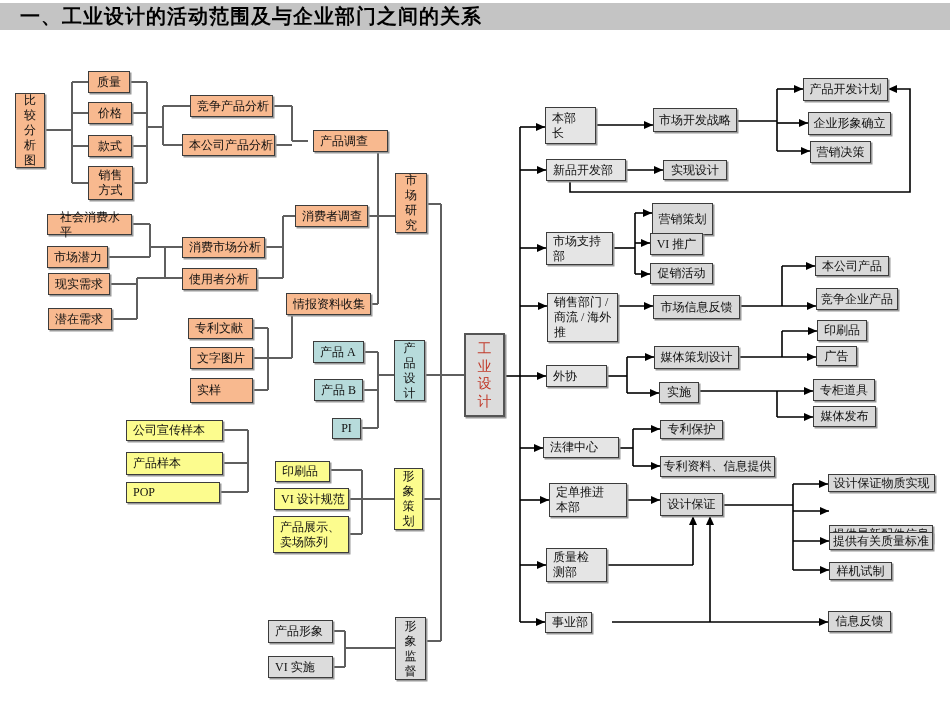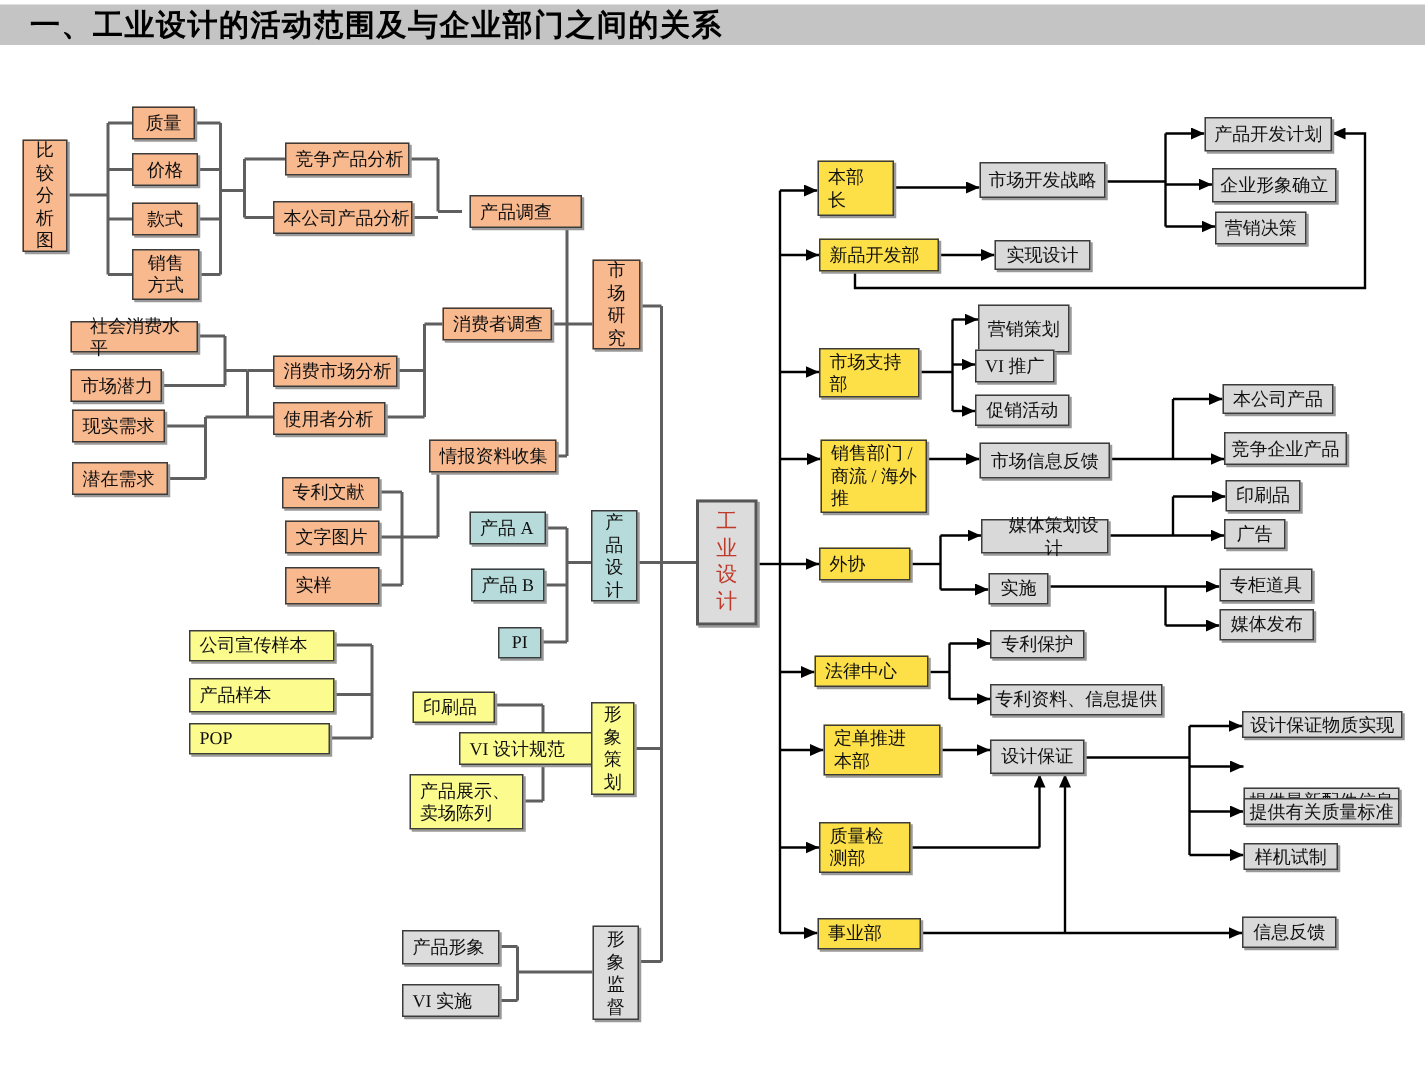--- a/index.html
+++ b/index.html
@@ -16,21 +16,21 @@
   .node{position:absolute;box-sizing:border-box;display:flex;align-items:center;
         justify-content:flex-start;padding-left:6px;border:1px solid #3c3c3c;
         box-shadow:1.5px 1.5px 0 #9a9a9a;font-size:12px;line-height:1.25;color:#101010;
         white-space:pre-line;}
   .node.center,.node.vertical,.node.grayright{justify-content:center;padding-left:0;text-align:center;}
   .salmon{background:#f8b98f;}
   .blue{background:#b7dbdb;}
   .yellow{background:#fcfc8e;}
   .grayleft{background:#dcdcdc;}
   .grayright{background:#d9d9d9;}
-  .white{background:#fde047;}
+  .white{background:#e5e5e5;}
   .centerbox{background:#dcdcdc;color:#c03a2b;border:2px solid #555;font-size:14px;}
 </style>
 </head>
 <body>
 
 <div id="diagram">
 
   <svg width="950" height="713" viewBox="0 0 950 713">
     <defs>
       <marker id="arr" markerWidth="10" markerHeight="8" refX="9" refY="4" orient="auto" markerUnits="userSpaceOnUse">
@@ -197,21 +197,21 @@
       <div class="node blue" style="left: 314px; top: 379px; width: 49px; height: 22px;"><span>产品 B</span></div>
       <div class="node blue center" style="left: 332px; top: 418px; width: 29px; height: 21px;"><span>PI</span></div>
       <div class="node blue vertical" style="left: 394px; top: 340px; width: 31px; height: 61px;"><span>产
 品
 设
 计</span></div>
       <div class="node yellow" style="left: 126px; top: 420px; width: 97px; height: 21px;"><span>公司宣传样本</span></div>
       <div class="node yellow" style="left: 126px; top: 452px; width: 97px; height: 23px;"><span>产品样本</span></div>
       <div class="node yellow" style="left: 126px; top: 482px; width: 94px; height: 21px;"><span>POP</span></div>
       <div class="node yellow" style="left: 275px; top: 461px; width: 55px; height: 21px;"><span>印刷品</span></div>
-      <div class="node yellow" style="left: 274px; top: 488px; width: 98px; height: 22px; margin-left: 32px;"><span>VI 设计规范</span></div>
+      <div class="node yellow" style="left: 274px; top: 488px; width: 75px; height: 22px;"><span>VI 设计规范</span></div>
       <div class="node yellow" style="left: 273px; top: 516px; width: 76px; height: 37px;"><span>产品展示、
 卖场陈列</span></div>
       <div class="node yellow vertical" style="left: 394px; top: 468px; width: 29px; height: 62px;"><span>形
 象
 策
 划</span></div>
       <div class="node grayleft" style="left: 268px; top: 620px; width: 65px; height: 23px;"><span>产品形象</span></div>
       <div class="node grayleft" style="left: 268px; top: 656px; width: 65px; height: 22px;"><span>VI 实施</span></div>
       <div class="node grayleft vertical" style="left: 395px; top: 617px; width: 31px; height: 63px;"><span>形
 象
@@ -228,34 +228,34 @@
 部</span></div>
       <div class="node white" style="left: 547px; top: 293px; width: 71px; height: 49px;"><span>销售部门 /
 商流 / 海外
 推</span></div>
       <div class="node white" style="left: 546px; top: 365px; width: 61px; height: 22px;"><span>外协</span></div>
       <div class="node white" style="left: 543px; top: 437px; width: 76px; height: 21px;"><span>法律中心</span></div>
       <div class="node white" style="left: 549px; top: 483px; width: 78px; height: 34px;"><span>定单推进
 本部</span></div>
       <div class="node white" style="left: 546px; top: 548px; width: 61px; height: 34px;"><span>质量检
 测部</span></div>
-      <div class="node white" style="left: 545px; top: 612px; width: 69px; height: 21px;"><span>事业部</span></div>
+      <div class="node white" style="left: 545px; top: 612px; width: 47px; height: 21px;"><span>事业部</span></div>
       <div class="node grayright" style="left: 653px; top: 108px; width: 84px; height: 24px;"><span>市场开发战略</span></div>
       <div class="node grayright" style="left: 803px; top: 78px; width: 85px; height: 23px;"><span>产品开发计划</span></div>
       <div class="node grayright" style="left: 808px; top: 112px; width: 83px; height: 23px;"><span>企业形象确立</span></div>
       <div class="node grayright" style="left: 810px; top: 141px; width: 61px; height: 22px;"><span>营销决策</span></div>
       <div class="node grayright" style="left: 663px; top: 160px; width: 64px; height: 20px;"><span>实现设计</span></div>
       <div class="node grayright" style="left: 652px; top: 203px; width: 61px; height: 32px;"><span>营销策划</span></div>
       <div class="node grayright" style="left: 650px; top: 233px; width: 53px; height: 22px;"><span>VI 推广</span></div>
       <div class="node grayright" style="left: 650px; top: 263px; width: 63px; height: 21px;"><span>促销活动</span></div>
       <div class="node grayright" style="left: 653px; top: 295px; width: 87px; height: 24px;"><span>市场信息反馈</span></div>
       <div class="node grayright" style="left: 815px; top: 256px; width: 74px; height: 20px;"><span>本公司产品</span></div>
       <div class="node grayright" style="left: 816px; top: 288px; width: 82px; height: 22px;"><span>竞争企业产品</span></div>
       <div class="node grayright" style="left: 817px; top: 320px; width: 50px; height: 21px;"><span>印刷品</span></div>
-      <div class="node grayright" style="left: 654px; top: 346px; width: 85px; height: 23px; padding-left: 12px;"><span>媒体策划设计</span></div>
+      <div class="node grayright" style="left: 654px; top: 346px; width: 85px; height: 23px;"><span>媒体策划设计</span></div>
       <div class="node grayright" style="left: 816px; top: 346px; width: 41px; height: 20px;"><span>广告</span></div>
       <div class="node grayright" style="left: 659px; top: 382px; width: 40px; height: 21px;"><span>实施</span></div>
       <div class="node grayright" style="left: 813px; top: 379px; width: 62px; height: 22px;"><span>专柜道具</span></div>
       <div class="node grayright" style="left: 813px; top: 406px; width: 63px; height: 21px;"><span>媒体发布</span></div>
       <div class="node grayright" style="left: 660px; top: 420px; width: 63px; height: 19px;"><span>专利保护</span></div>
       <div class="node grayright" style="left: 660px; top: 456px; width: 115px; height: 21px;"><span>专利资料、信息提供</span></div>
       <div class="node grayright" style="left: 660px; top: 493px; width: 63px; height: 23px;"><span>设计保证</span></div>
       <div class="node grayright" style="left: 828px; top: 474px; width: 107px; height: 18px;"><span>设计保证物质实现</span></div>
       <div class="node grayright" style="left: 829px; top: 501px; width: 104px; height: 18px; margin-top: 24px;"><span>提供最新配件信息</span></div>
       <div class="node grayright" style="left: 829px; top: 532px; width: 104px; height: 18px;"><span>提供有关质量标准</span></div>

